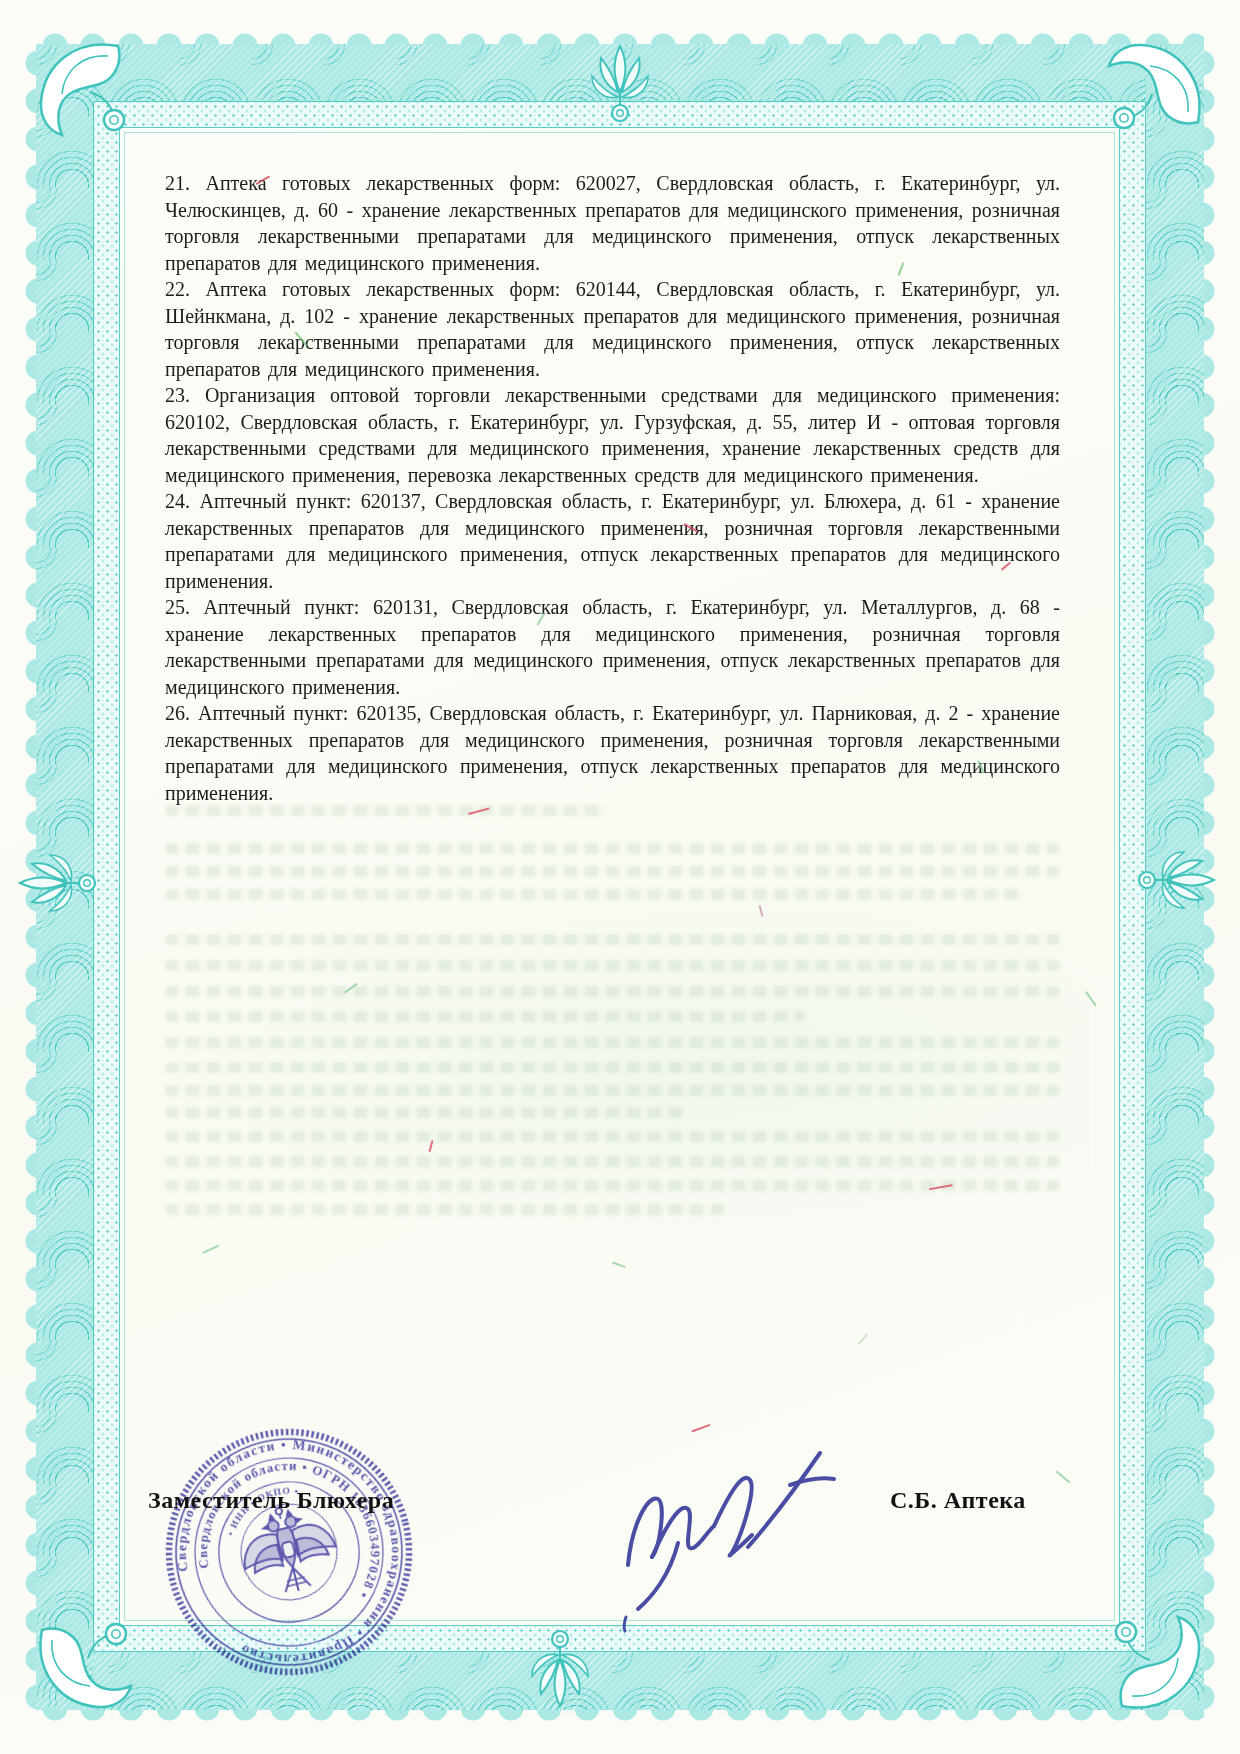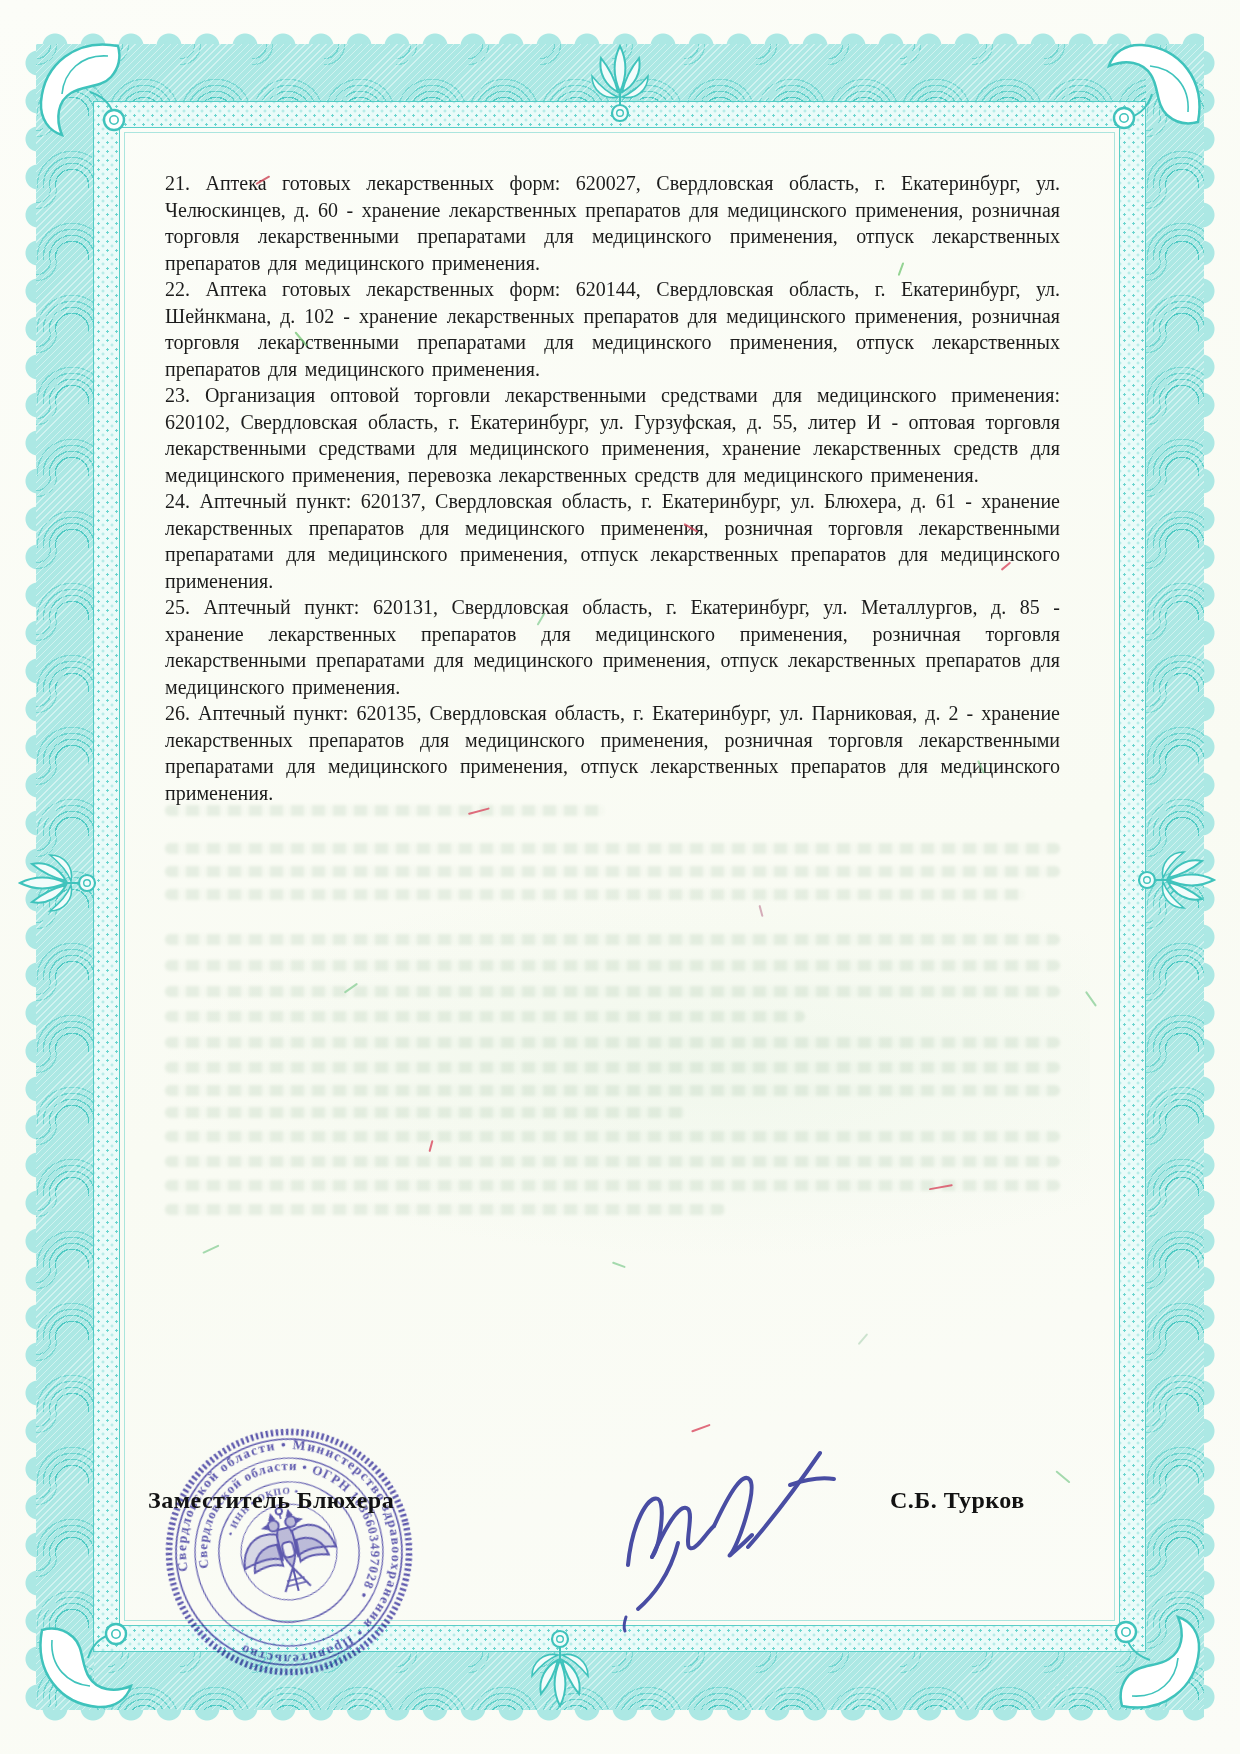--- a/index.html
+++ b/index.html
@@ -185,21 +185,21 @@
     <svg class="palmette palm-right" viewBox="0 0 70 90">
         <use href="#orn-palmette"></use>
       </svg>
   </div>
 
   <main class="doc-text">
     <p>21. Аптека готовых лекарственных форм: 620027, Свердловская область, г. Екатеринбург, ул. Челюскинцев, д. 60 - хранение лекарственных препаратов для медицинского применения, розничная торговля лекарственными препаратами для медицинского применения, отпуск лекарственных препаратов для медицинского применения.</p>
     <p>22. Аптека готовых лекарственных форм: 620144, Свердловская область, г. Екатеринбург, ул. Шейнкмана, д. 102 - хранение лекарственных препаратов для медицинского применения, розничная торговля лекарственными препаратами для медицинского применения, отпуск лекарственных препаратов для медицинского применения.</p>
     <p>23. Организация оптовой торговли лекарственными средствами для медицинского применения: 620102, Свердловская область, г. Екатеринбург, ул. Гурзуфская, д. 55, литер И - оптовая торговля лекарственными средствами для медицинского применения, хранение лекарственных средств для медицинского применения, перевозка лекарственных средств для медицинского применения.</p>
     <p>24. Аптечный пункт: 620137, Свердловская область, г. Екатеринбург, ул. Блюхера, д. 61 - хранение лекарственных препаратов для медицинского применения, розничная торговля лекарственными препаратами для медицинского применения, отпуск лекарственных препаратов для медицинского применения.</p>
-    <p>25. Аптечный пункт: 620131, Свердловская область, г. Екатеринбург, ул. Металлургов, д. 85 - хранение лекарственных препаратов для медицинского применения, розничная торговля лекарственными препаратами для медицинского применения, отпуск лекарственных препаратов для медицинского применения.</p>
+    <p>25. Аптечный пункт: 620131, Свердловская область, г. Екатеринбург, ул. Металлургов, д. 68 - хранение лекарственных препаратов для медицинского применения, розничная торговля лекарственными препаратами для медицинского применения, отпуск лекарственных препаратов для медицинского применения.</p>
     <p>26. Аптечный пункт: 620135, Свердловская область, г. Екатеринбург, ул. Парниковая, д. 2 - хранение лекарственных препаратов для медицинского применения, розничная торговля лекарственными препаратами для медицинского применения, отпуск лекарственных препаратов для медицинского применения.</p>
   </main>
 
   <div class="tint"></div>
   <div id="ghosts">
       <div class="ghost" style="top: 805px; left: 165px; width: 440px;"></div>
       <div class="ghost" style="top: 843px; left: 165px; width: 895px;"></div>
       <div class="ghost" style="top: 866px; left: 165px; width: 895px;"></div>
       <div class="ghost" style="top: 889px; left: 165px; width: 860px;"></div>
       <div class="ghost" style="top: 934px; left: 165px; width: 895px;"></div>
@@ -287,15 +287,15 @@
       <path d="M 72,162 C 90,122 102,108 108,114 C 114,120 104,150 110,153 C 116,156 126,138 134,131"></path>
       <path d="M 134,131 C 150,97 163,76 170,85 C 177,95 158,152 150,160 C 147,163 160,152 172,140"></path>
       <path d="M 168,152 C 196,120 222,84 240,58"></path>
       <path d="M 210,90 C 224,85 240,82 254,84"></path>
       <path d="M 98,148 C 90,180 72,202 58,214"></path>
       <path d="M 46,222 C 44,228 43,232 45,236" stroke-width="3"></path>
     </g>
   </svg>
 
   <div class="sign-title">Заместитель Блюхера</div>
-  <div class="sign-name">С.Б. Турков</div>
+  <div class="sign-name">С.Б. Аптека</div>
 
 </div>
 
 </body></html>

